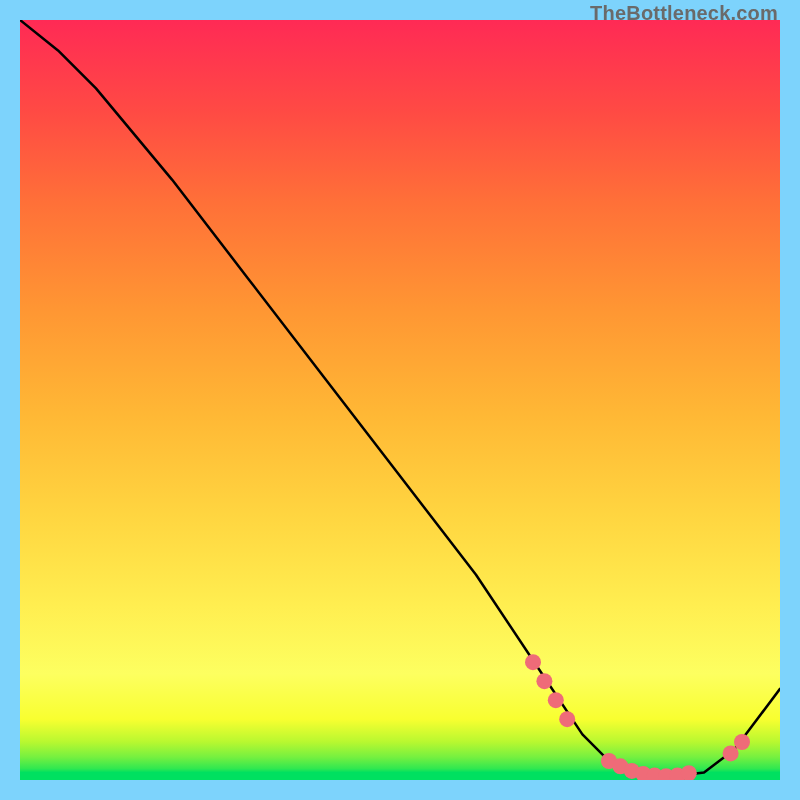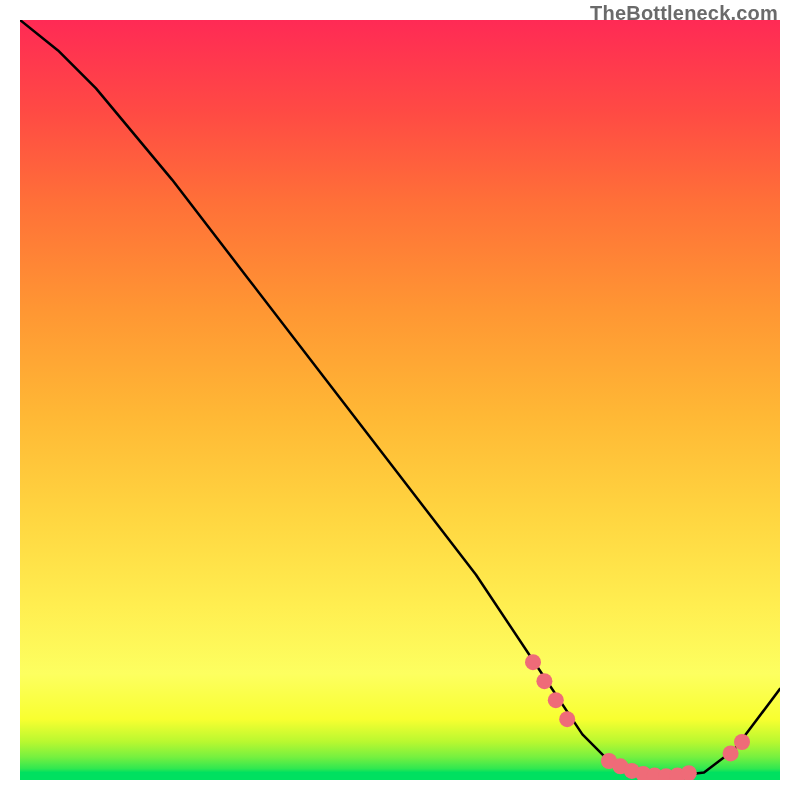--- a/index.html
+++ b/index.html
@@ -8,21 +8,21 @@
     width: 800px;
     height: 800px;
     background: #000;
     overflow: hidden;
     font-family: Arial, Helvetica, sans-serif;
   }
   .frame {
     position: relative;
     width: 800px;
     height: 800px;
-    background: #ffffff;
+    background: #7dd3fc;
   }
   .plot {
     position: absolute;
     left: 20px;
     top: 20px;
     width: 760px;
     height: 760px;
     background: linear-gradient(
       to top,
       #00e060 0%,

